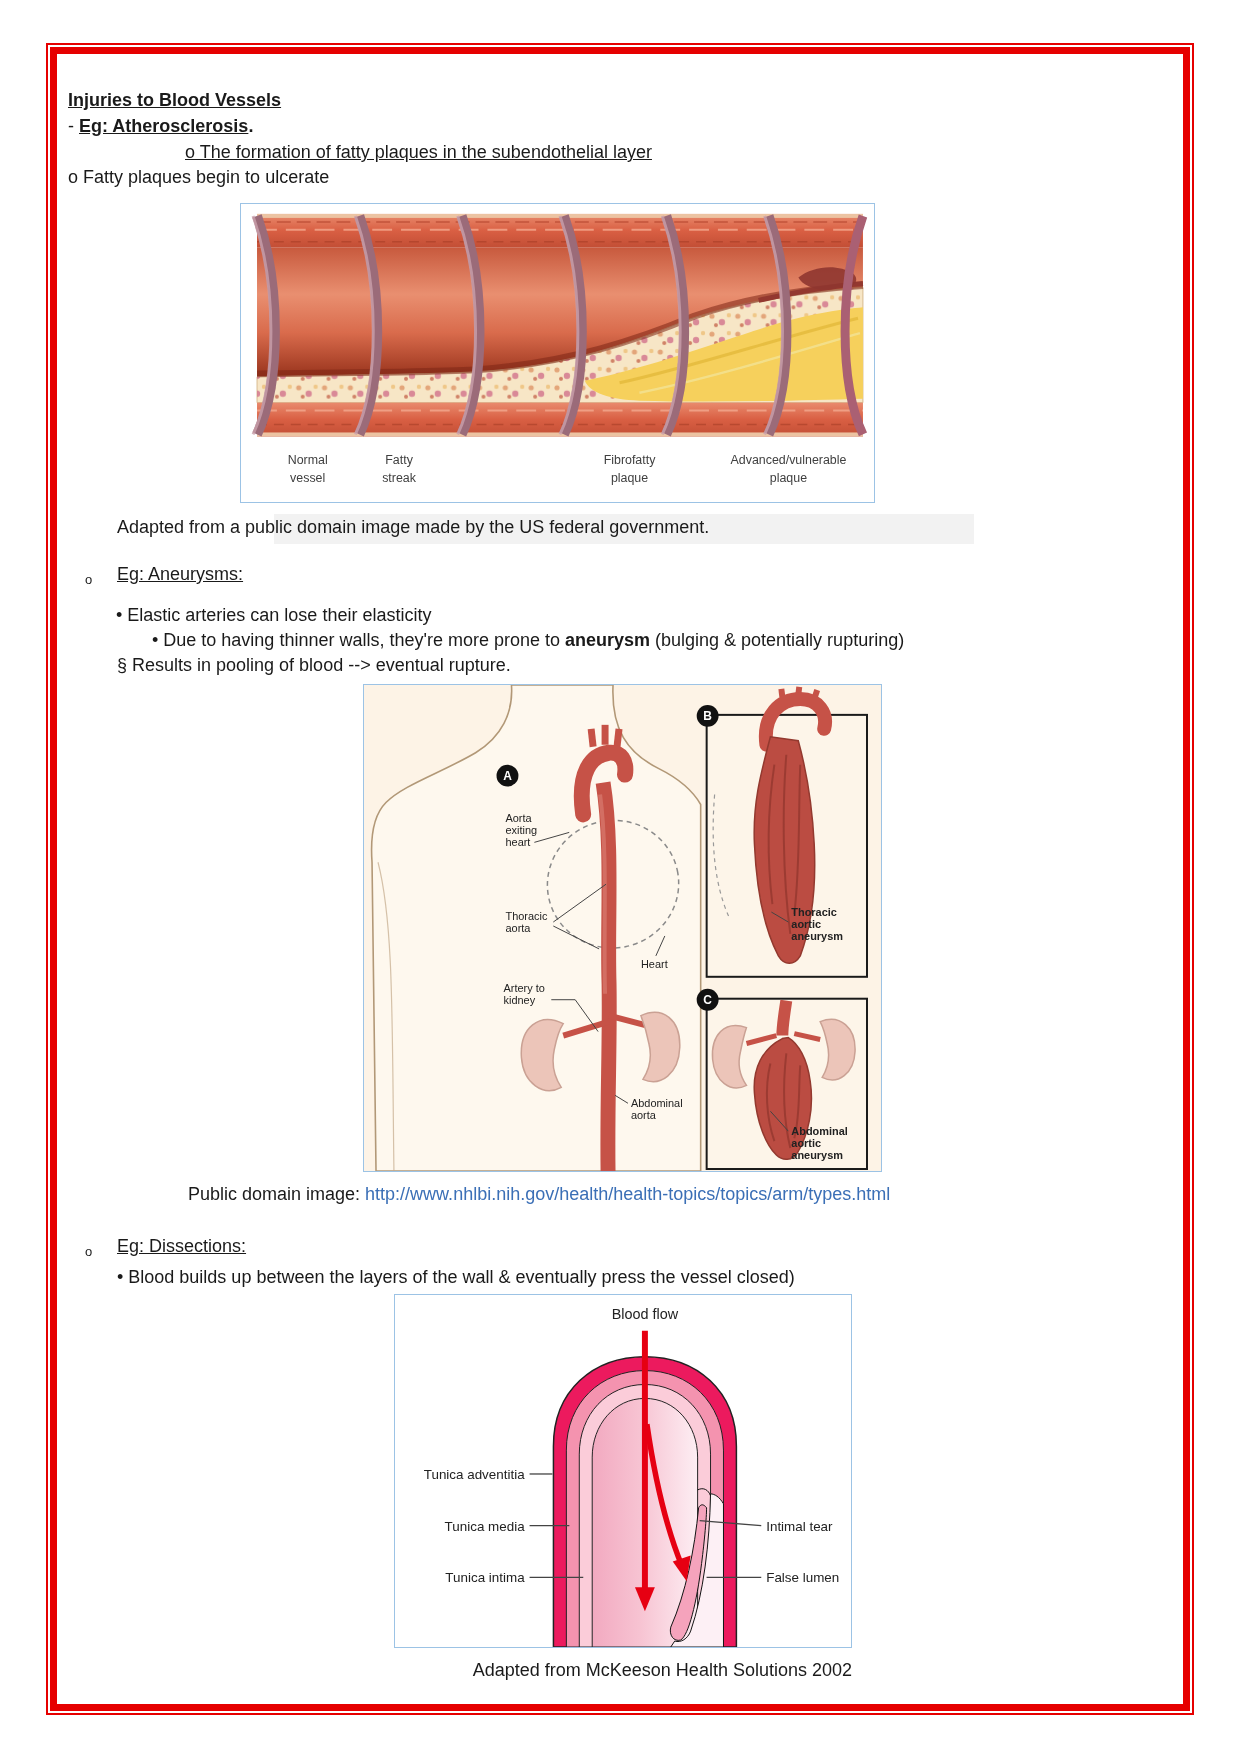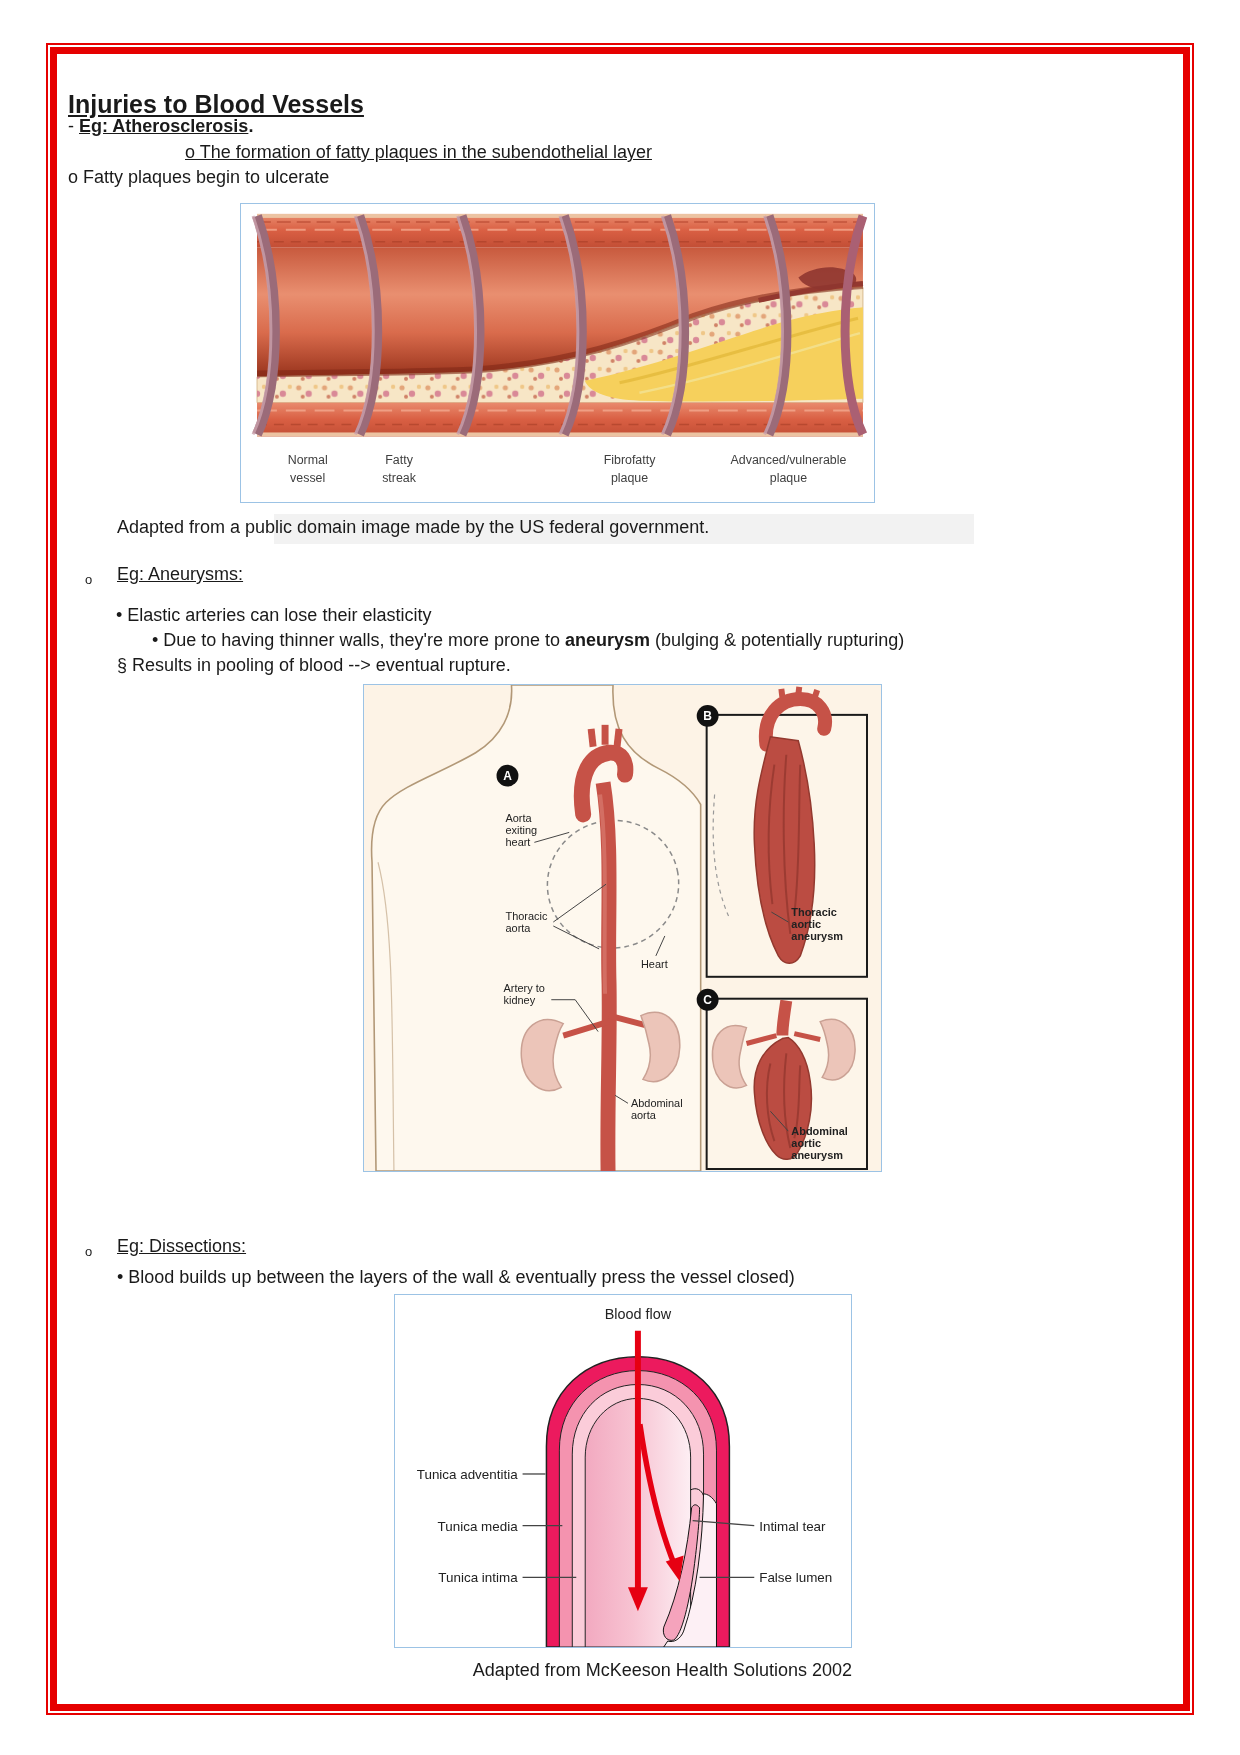--- a/index.html
+++ b/index.html
@@ -2,21 +2,21 @@
 <html><head>
 <meta charset="utf-8">
 <style>
   html,body{margin:0;padding:0;background:#ffffff;}
   .page{position:relative;width:1240px;height:1755px;background:#ffffff;overflow:hidden;
         font-family:"Liberation Sans",sans-serif;color:#1a1a1a;}
   .abs{position:absolute;}
   .frame{position:absolute;left:46px;top:43px;width:1148px;height:1672px;
          border:2px solid #e60000;box-sizing:border-box;pointer-events:none;}
   .frame-inner{position:absolute;inset:2px;border:7px solid #e60000;}
-  .h1{font-size:25px;font-weight:bold;text-decoration:underline;}
+  .h1{font-size:18px;font-weight:bold;text-decoration:underline;}
   .h2{font-size:18px;font-weight:normal;text-decoration:underline;}
   .body-line{font-size:18px;white-space:nowrap;}
   .marker{font-size:13px;}
   .caption{font-size:18px;white-space:nowrap;}
   .fig{box-sizing:border-box;border:1px solid #9cc3e5;background:#fff;}
   .hl{background:#f2f2f2;}
   a.doclink{color:#3b6fb6;text-decoration:none;}
   .center{text-align:center;}
   svg{display:block;}
   .svg-label{font-family:"Liberation Sans",sans-serif;}
@@ -208,26 +208,27 @@
       </g>
       <g class="svg-label" font-size="11" font-weight="bold" fill="#222">
         <text x="429" y="452">Abdominal</text>
         <text x="429" y="464">aortic</text>
         <text x="429" y="476">aneurysm</text>
       </g>
       <path d="M426,448 L408,428" stroke="#444" stroke-width="1" fill="none"></path>
     </svg>
   </div>
 
+  <div class="abs caption" style="left:188px;top:1184px;"><span>Public domain image: </span><a href="#" class="doclink">http://www.nhlbi.nih.gov/health/health-topics/topics/arm/types.html</a></div>
 
   <div class="abs marker" style="left:85px;top:1244px;">o</div>
   <div class="abs h2" style="left:117px;top:1236px;">Eg: Dissections:</div>
   <div class="abs body-line" style="left:117px;top:1267px;">• Blood builds up between the layers of the wall &amp; eventually press the vessel closed)</div>
 
-  <div class="abs fig" style="left:394px;top:1294px;width:458px;height:354px;">
+  <div class="abs fig" style="left:394px;top:1294px;width:458px;height:354px;padding-left:7px;">
     <svg width="456" height="352" viewBox="0 0 458 354">
       <defs>
         <linearGradient id="lum3" x1="0" y1="0" x2="1" y2="0">
           <stop offset="0" stop-color="#f2a9c0"></stop>
             <stop offset="0.45" stop-color="#f7c3d2"></stop>
           <stop offset="1" stop-color="#fdeef3"></stop>
         </linearGradient>
       </defs>
       <text x="244" y="24" text-anchor="middle" font-size="14.5" fill="#222" class="svg-label">Blood flow</text>
 

